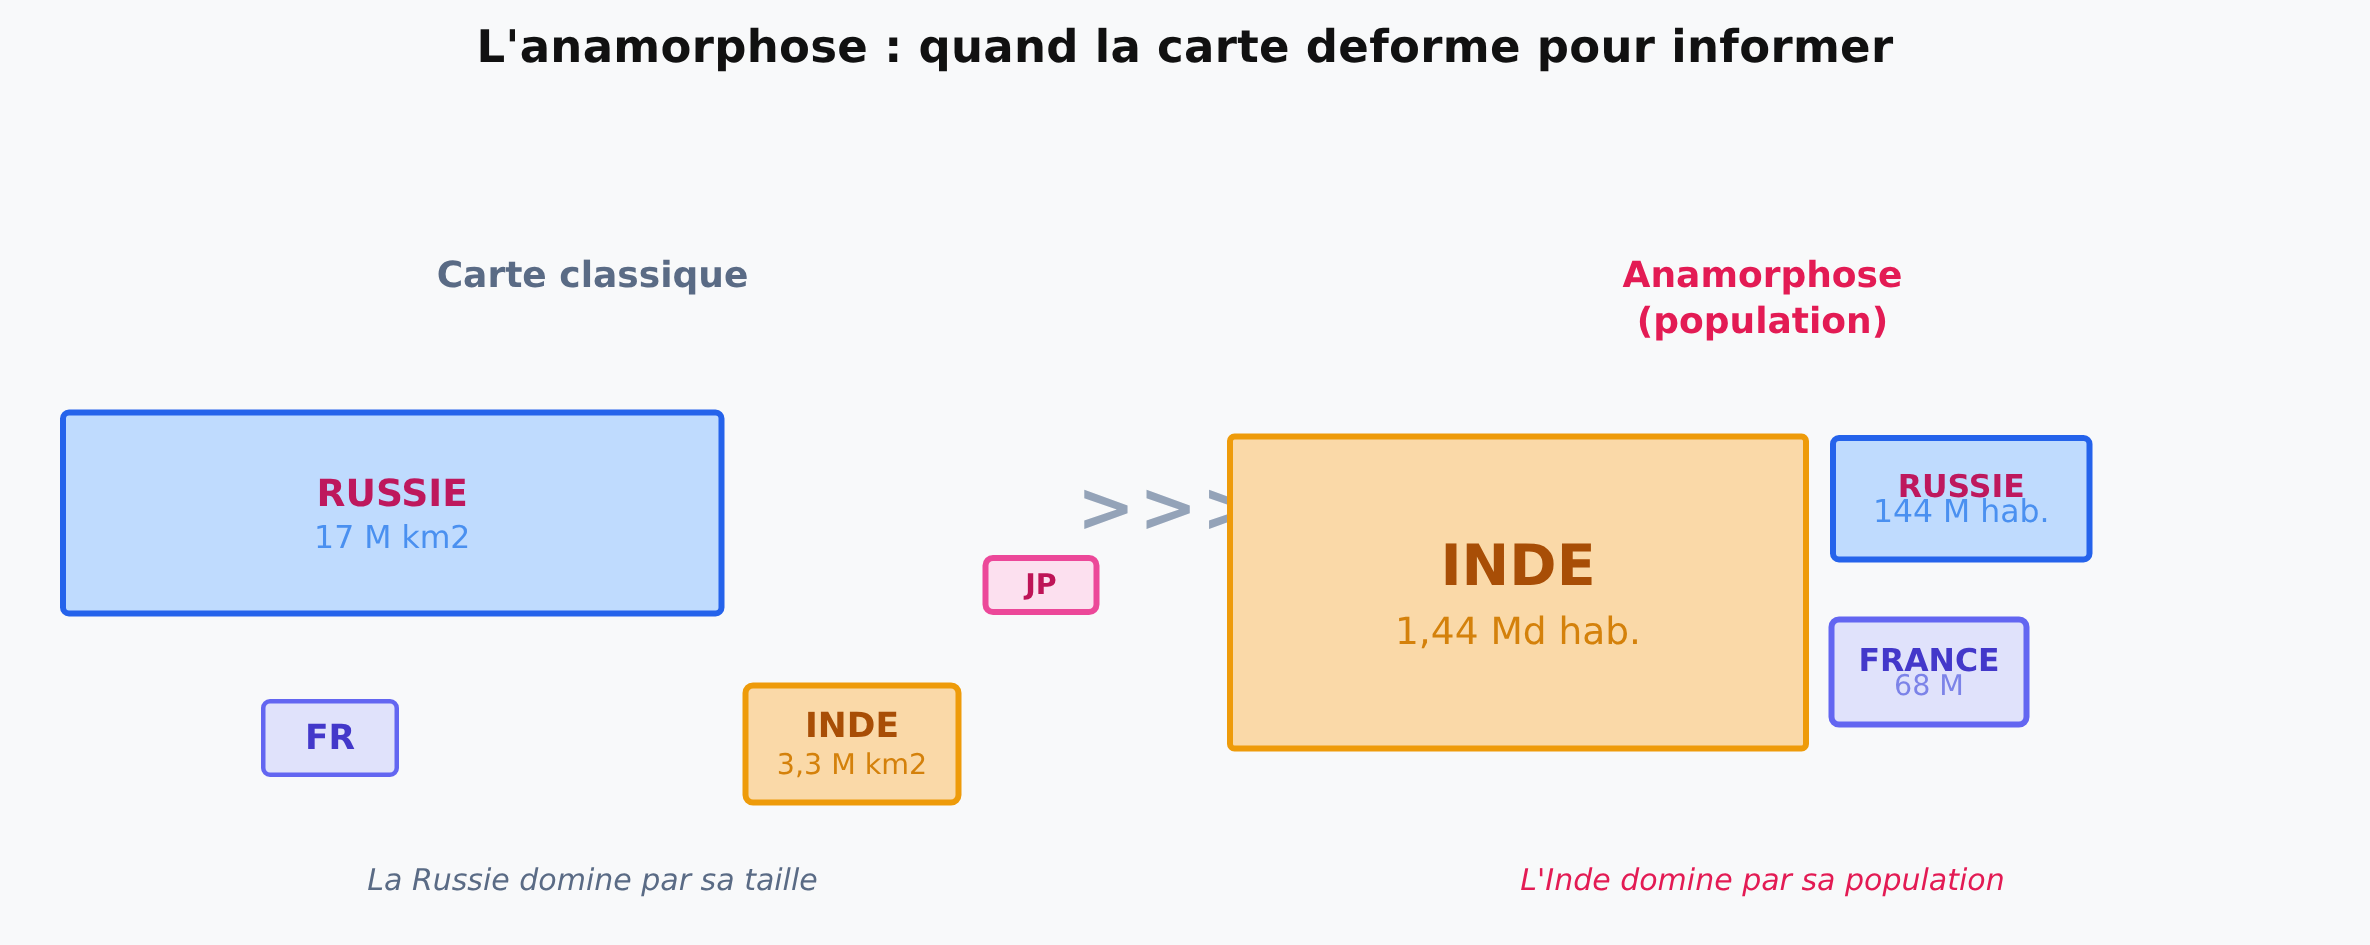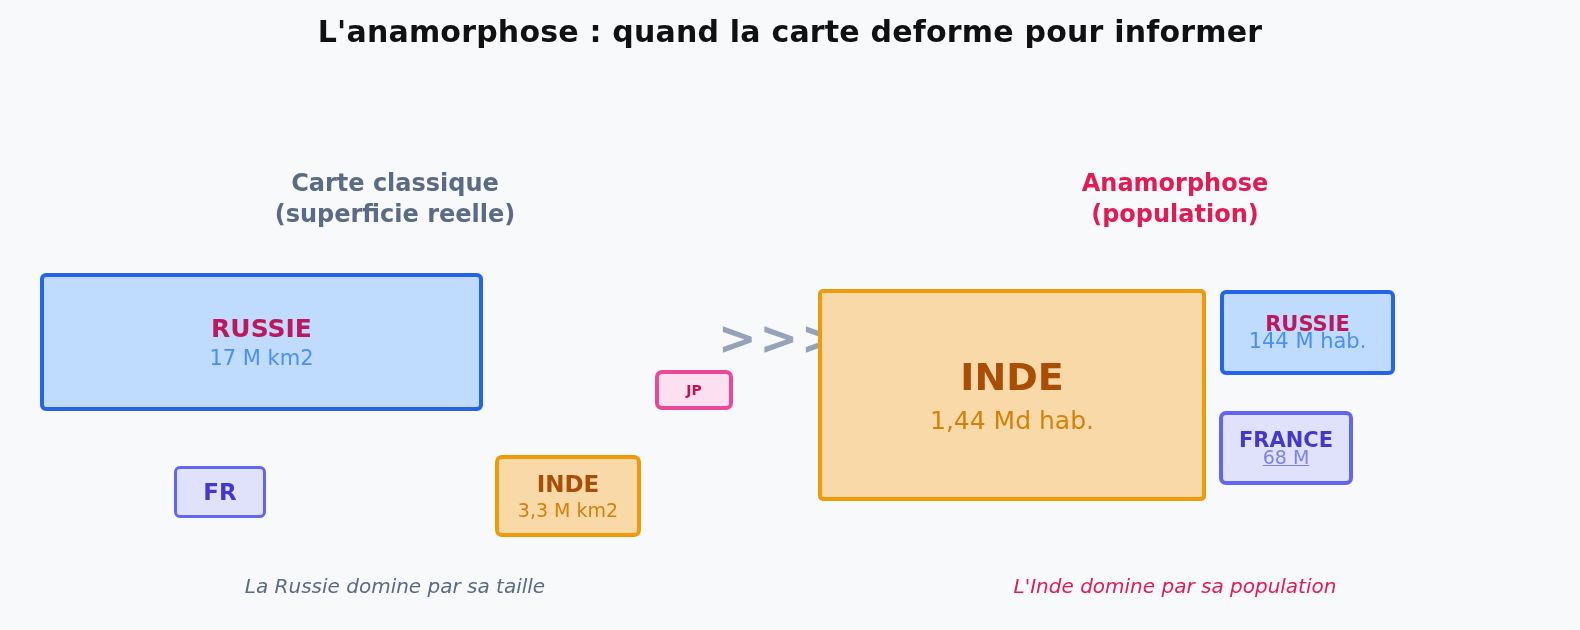--- a/index.html
+++ b/index.html
@@ -113,21 +113,21 @@
     left: 495px; top: 455px;  width: 146px;  height: 82px;
     border-width: 4px; border-radius: 7px;
   }
   #box-inde-area .name { font-size: 23px; margin-bottom: 5px; }
   #box-inde-area .sub  { font-size: 19px; }
 
   #box-japon-area {
     left: 655px; top: 370px;  width: 78px;  height: 40px;
     border-width: 4px; border-radius: 7px;
   }
-  #box-japon-area .name { font-size: 14px; }
+  #box-japon-area .name { font-size: 19px; }
 
   
   #box-inde-pop {
     left: 818px; top: 289px;  width: 388px;  height: 212px;
     border-width: 4px; border-radius: 5px;
   }
   #box-inde-pop .name { font-size: 38px; margin-bottom: 12px; }
   #box-inde-pop .sub  { font-size: 25px; }
 
   #box-russie-pop {
@@ -135,21 +135,21 @@
     border-width: 4px; border-radius: 6px;
   }
   #box-russie-pop .name { font-size: 21px; }
   #box-russie-pop .sub  { font-size: 21px; margin-top: -4px; }
 
   #box-france-pop {
     left: 1219px; top: 411px; width: 134px;  height: 74px;
     border-width: 4px; border-radius: 7px;
   }
   #box-france-pop .name { font-size: 21px; }
-  #box-france-pop .sub  { font-size: 19px; margin-top: -3px; text-decoration: underline; }
+  #box-france-pop .sub  { font-size: 19px; margin-top: -3px; }
 
   #box-japon-pop {
     left: 1369px; top: 398px; width: 150px;  height: 88px;
     border-width: 4px; border-radius: 8px;
   }
   #box-japon-pop .name { font-size: 25px; }
   #box-japon-pop .sub  { font-size: 20px; margin-top: -3px; }
 
   
   .arrows {
@@ -179,21 +179,20 @@
 </style>
 </head>
 <body>
 
 <div class="stage">
 
   <div class="title">L'anamorphose : quand la carte deforme pour informer</div>
 
   <div class="col-header left">
     <span>Carte classique</span>
-    <span class="l2">(superficie reelle)</span>
   </div>
 
   <div class="col-header right">
     <span>Anamorphose</span>
     <span class="l2">(population)</span>
   </div>
 
   <div class="box t-blue" id="box-russie-area">
     <span class="name">RUSSIE</span>
     <span class="sub">17 M km2</span>

